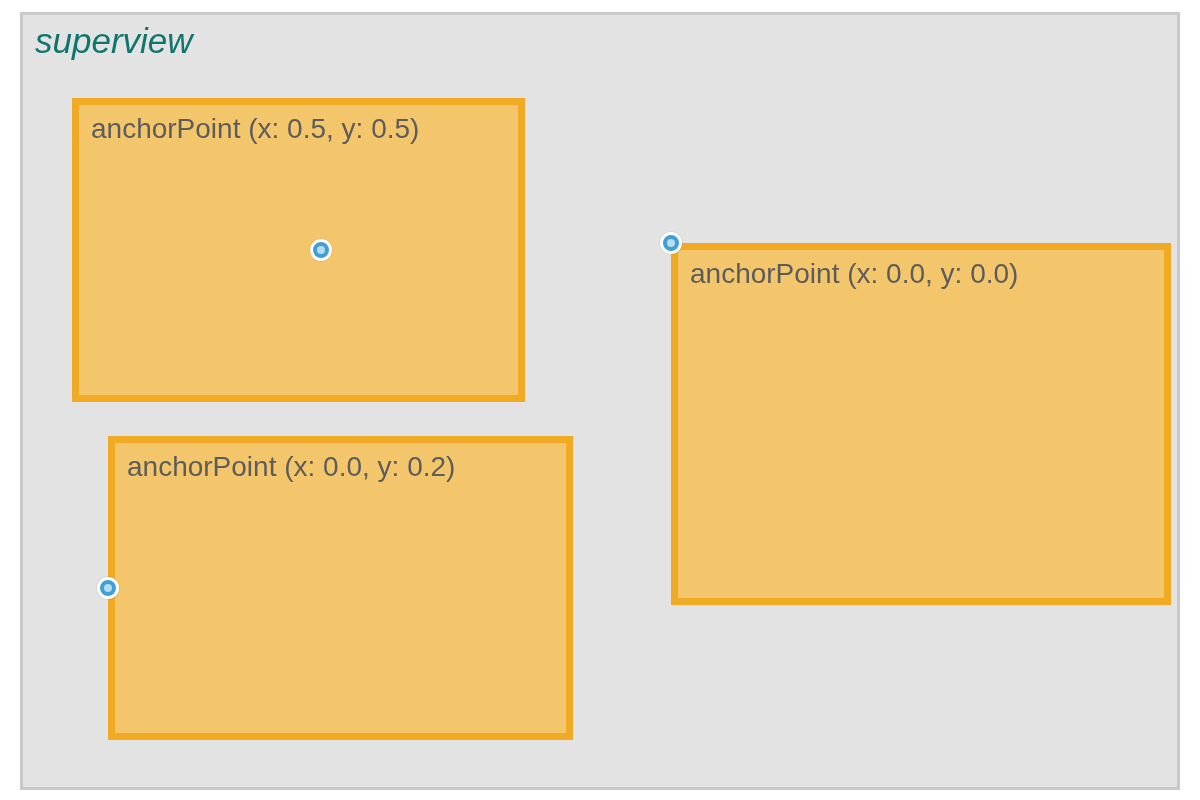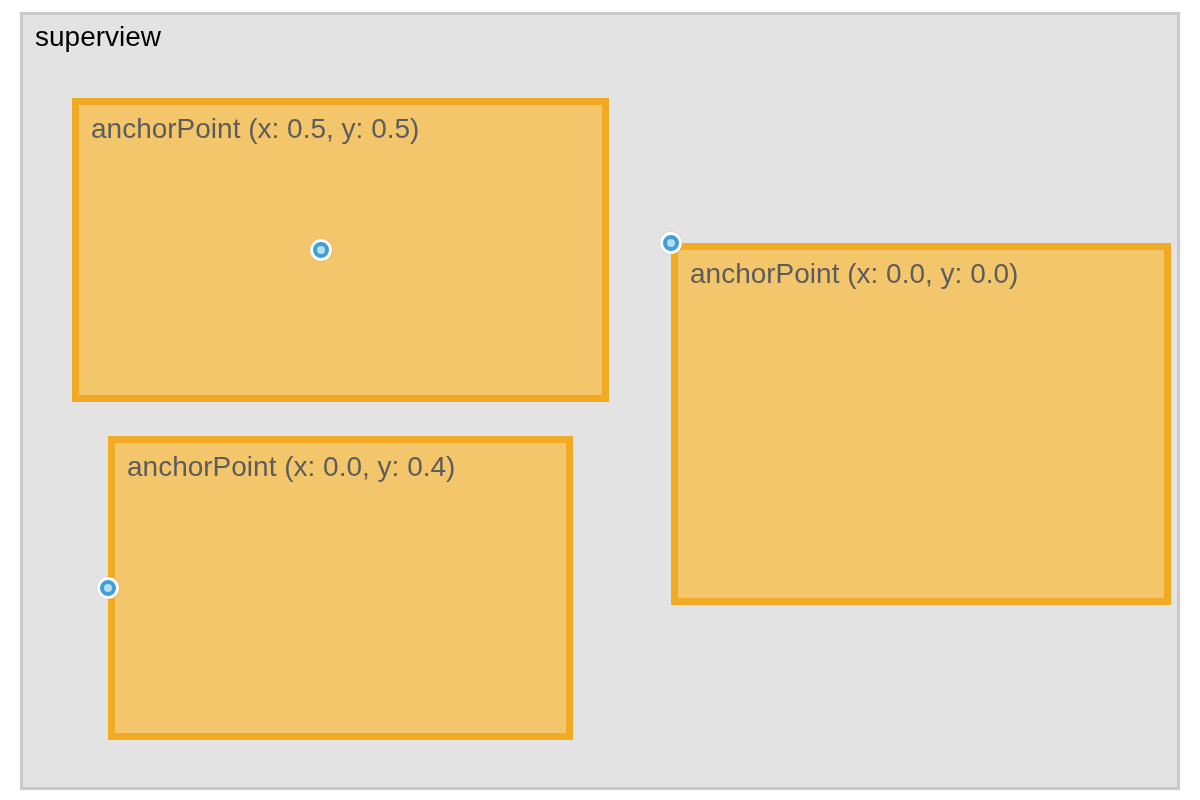--- a/index.html
+++ b/index.html
@@ -17,23 +17,24 @@
       top: 12px;
       width: 1160px;
       height: 778px;
       background: #e3e3e3;
       border: 3px solid #c9c9c9;
     }
     .superview-label {
       position: absolute;
       left: 12px;
       top: 6px;
-      font-size: 28px;
-      color: #000000;
+      font-size: 35px;
+      color: #0f766e;
       font-weight: 400;
+      font-style: italic;
     }
     .box {
       position: absolute;
       background: #f4c66b;
       border: 7px solid #f0aa23;
     }
     .box-label {
       position: absolute;
       left: 12px;
       top: 8px;
@@ -64,27 +65,27 @@
       background: #b8ddef;
       transform: translate(-50%, -50%);
     }
   </style>
 </head>
 <body>
 
 <div class="superview">
   <div class="superview-label">superview</div>
 
-  <div class="box" id="box-0" style="left: 49px; top: 83px; width: 537px; height: 304px;">
+  <div class="box" id="box-0" style="left: 49px; top: 83px; width: 453px; height: 304px;">
     <div class="box-label">anchorPoint (x: 0.5, y: 0.5)</div>
     <div class="anchor-dot" id="dot-0" style="left: 241.5px; top: 145px;"></div>
   </div>
 
   <div class="box" id="box-1" style="left: 85px; top: 421px; width: 465px; height: 304px;">
-    <div class="box-label">anchorPoint (x: 0.0, y: 0.4)</div>
+    <div class="box-label">anchorPoint (x: 0.0, y: 0.2)</div>
     <div class="anchor-dot" id="dot-1" style="left: -7px; top: 145px;"></div>
   </div>
 
   <div class="box" id="box-2" style="left: 648px; top: 228px; width: 500px; height: 362px;">
     <div class="box-label">anchorPoint (x: 0.0, y: 0.0)</div>
     <div class="anchor-dot" id="dot-2" style="left: -7px; top: -7px;"></div>
   </div>
 </div>
 
 </body></html>

